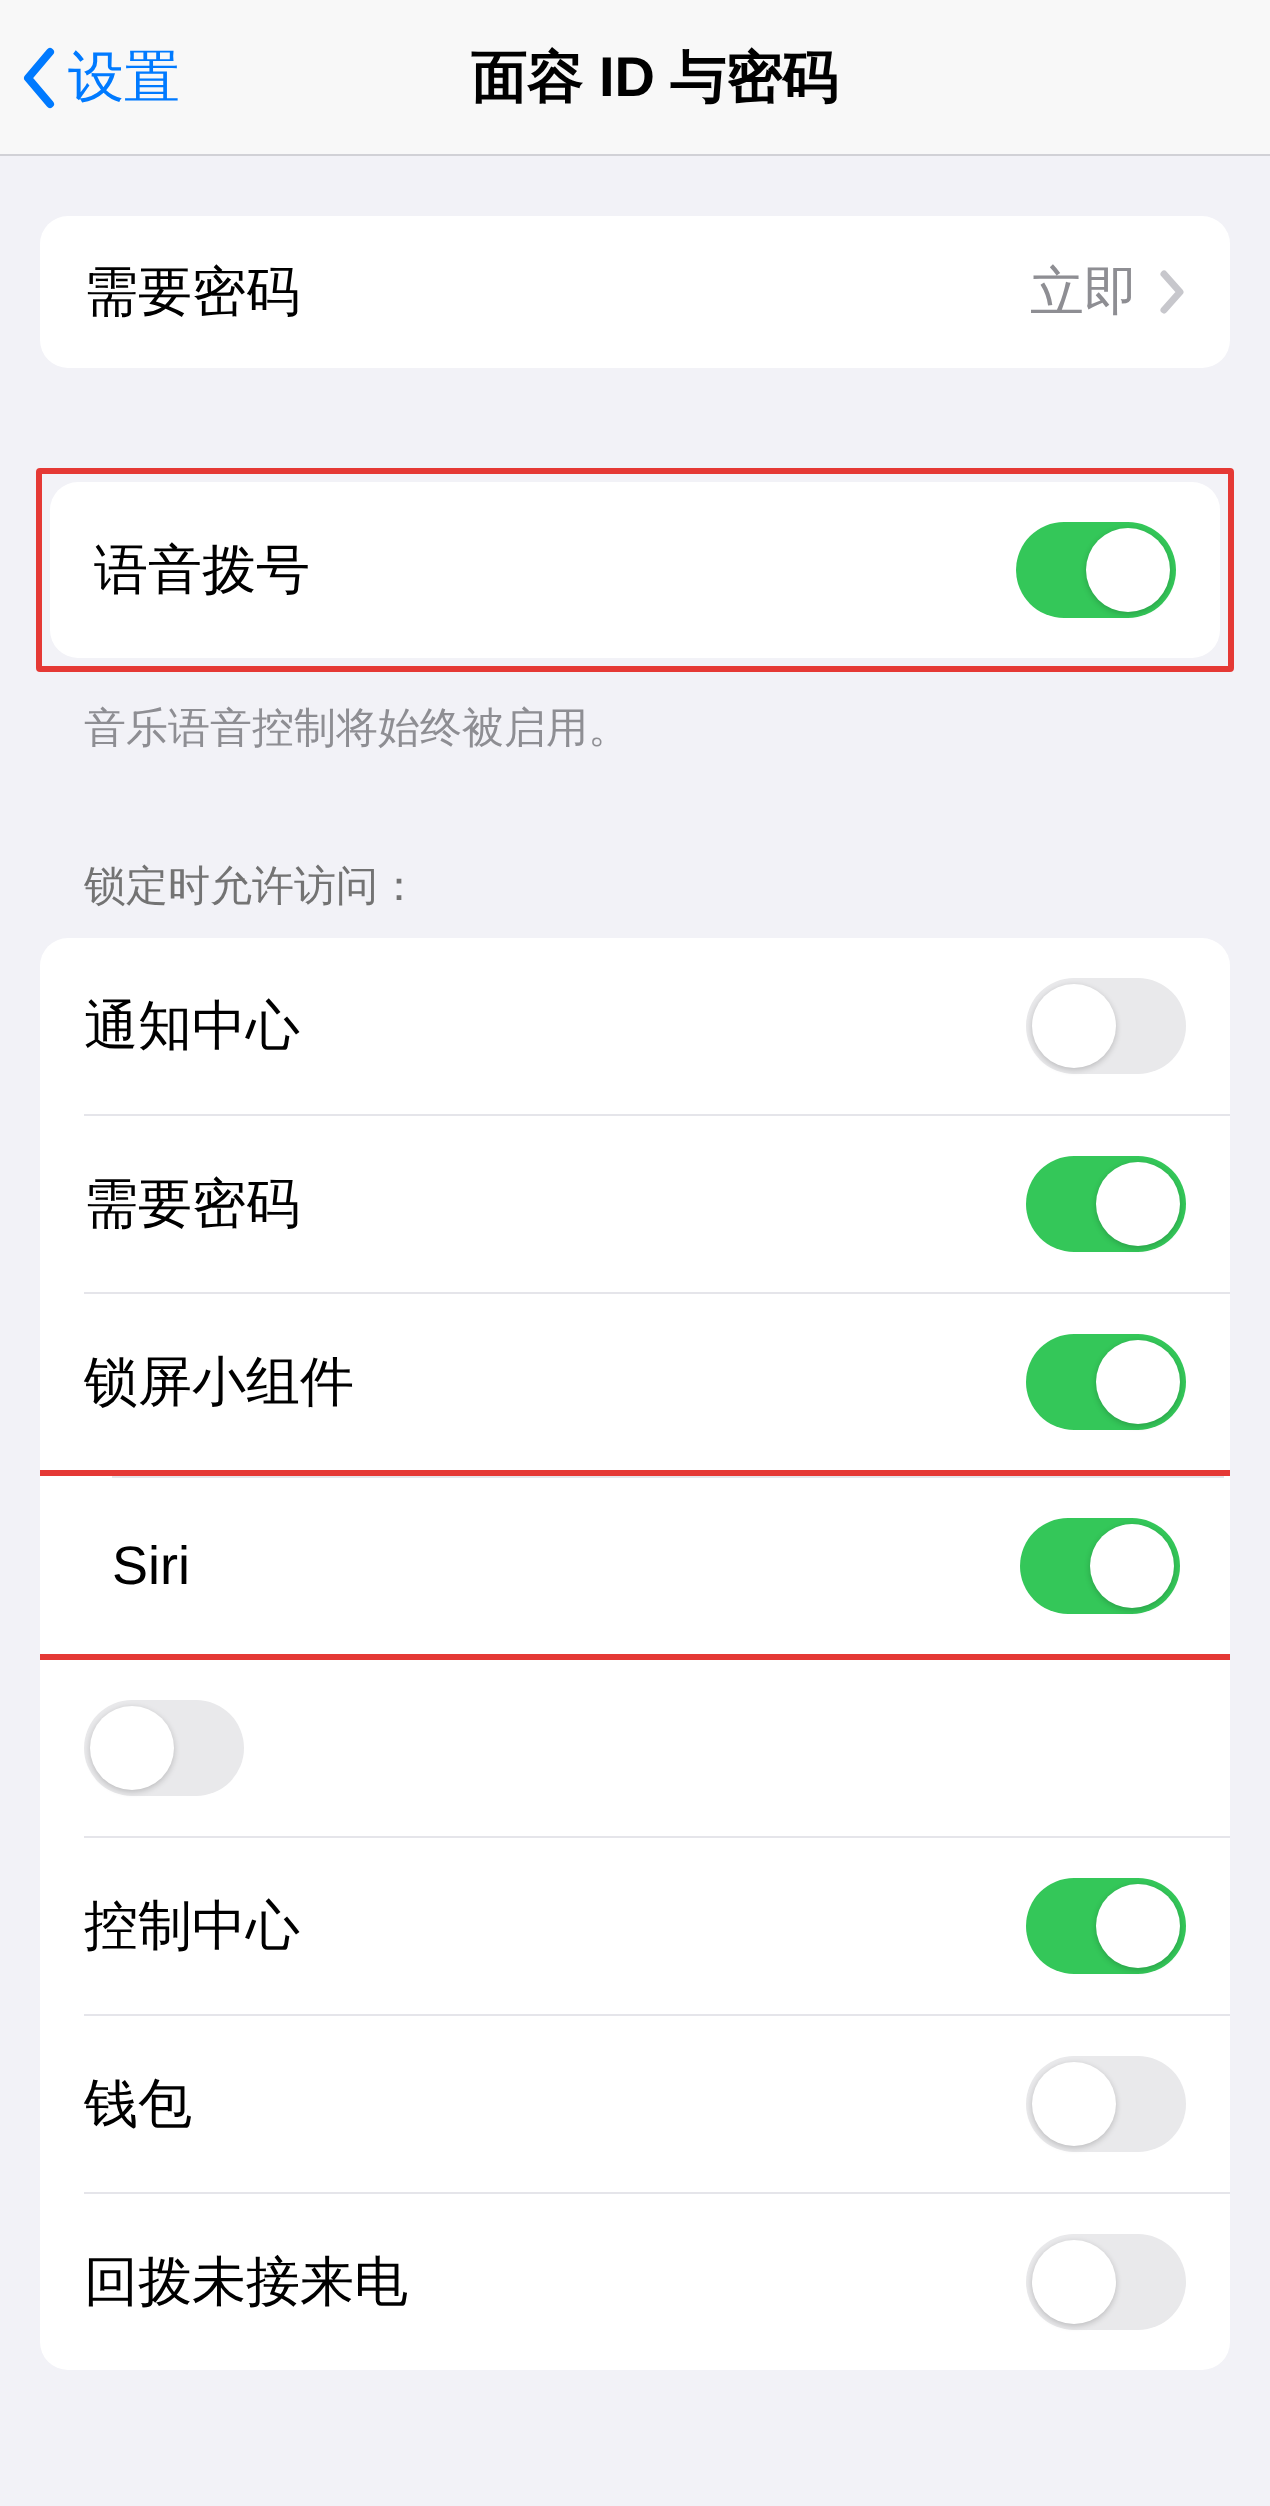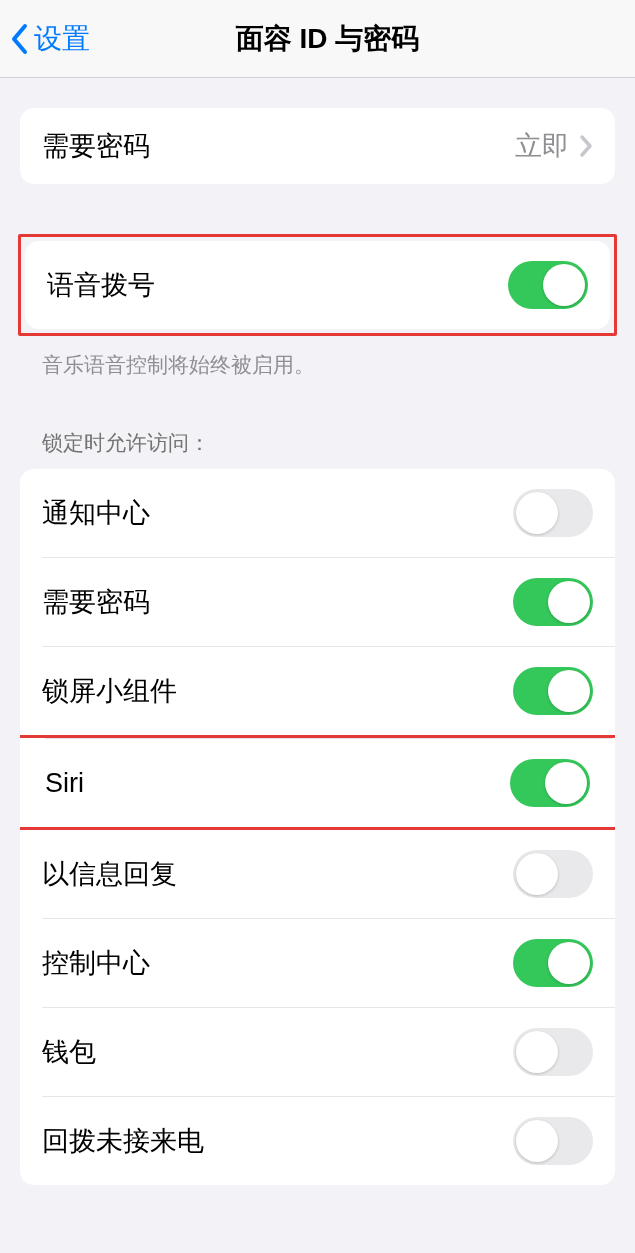--- a/index.html
+++ b/index.html
@@ -187,29 +187,28 @@
           <div class="toggle-knob"></div>
         </div>
       </div>
       <div class="row">
         <span class="row-label">锁屏小组件</span>
         <div class="toggle on">
           <div class="toggle-knob"></div>
         </div>
       </div>
       <div class="list-row-wrap highlighted">
-        <div class="row" style="border-top: 1px solid rgb(229, 229, 234); margin-left: 22px; padding-left: 0px;">
+        <div class="row" style="border-top: 1px solid rgb(229, 229, 234); margin-left: 33px; padding-left: 0px;">
           <span class="row-label">Siri</span>
           <div class="toggle on">
             <div class="toggle-knob"></div>
           </div>
         </div>
       </div>
       <div class="row">
-        <span class="row-label">以信息回复</span>
         <div class="toggle off">
           <div class="toggle-knob"></div>
         </div>
       </div>
       <div class="row">
         <span class="row-label">控制中心</span>
         <div class="toggle on">
           <div class="toggle-knob"></div>
         </div>
       </div>

